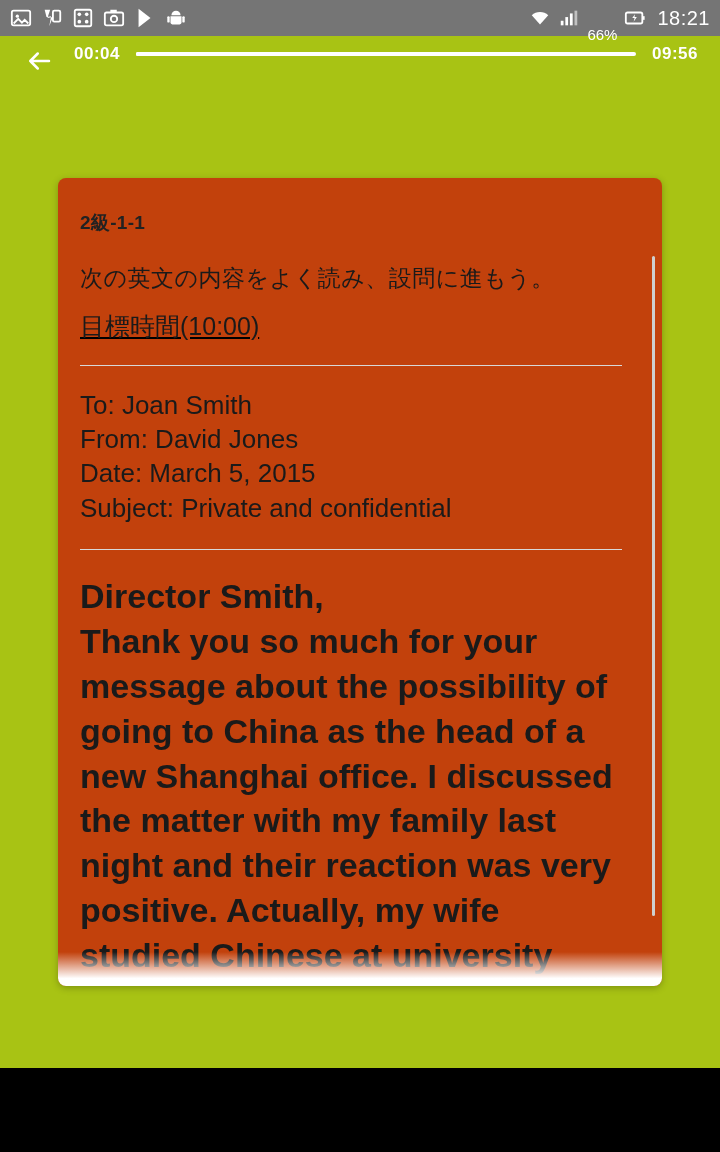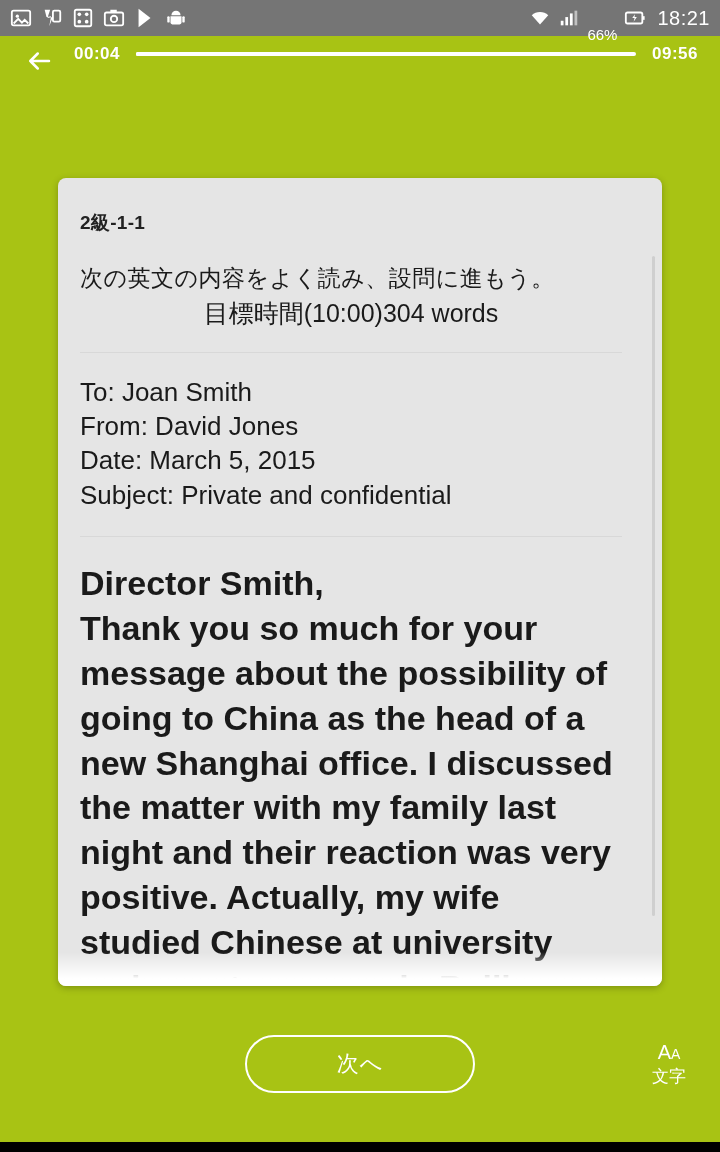--- a/index.html
+++ b/index.html
@@ -92,21 +92,21 @@
     flex: 1 1 auto;
     position: relative;
     display: flex;
     justify-content: center;
     padding-top: 76px;
   }
   .card {
     position: relative;
     width: 604px;
     height: 808px;
-    background: #e5e5e5;
+    background: #c2410c;
     border-radius: 8px;
     box-shadow: 0 2px 7px rgba(0,0,0,0.25);
     overflow: hidden;
     padding: 26px 22px 0 22px;
   }
   .card-title {
     font-size: 19px;
     font-weight: bold;
     color: #222222;
     margin: 6px 0 0 0;
@@ -118,22 +118,23 @@
   }
   .jp-lead {
     font-size: 23px;
     color: #1a1a1a;
     line-height: 1.25;
     letter-spacing: 0.5px;
   }
   .meta-row {
     display: flex;
     align-items: baseline;
-    justify-content: center;
-    margin-top: 4px;
+    justify-content: flex-start;
+    margin-top: 17px;
+    text-decoration: underline;
   }
   .meta-left { font-size: 25px; color: #1a1a1a; }
   .meta-right { font-size: 25px; color: #1a1a1a; }
   .divider {
     height: 1px;
     background: #d8d8d8;
     margin: 22px 0 22px 0;
   }
   .headers {
     font-size: 26px;
@@ -290,45 +291,37 @@
     <span class="time-total">09:56</span>
   </div>
 
   <div class="card-area">
     <div class="card">
       <div class="card-title">2級-1-1</div>
       <div class="card-inner">
         <div class="jp-lead">次の英文の内容をよく読み、設問に進もう。</div>
         <div class="meta-row">
           <span class="meta-left">目標時間(10:00)</span>
-          <span class="meta-right">304 words</span>
         </div>
         <div class="divider"></div>
         <div class="headers">
           <div>To: Joan Smith</div>
           <div>From: David Jones</div>
           <div>Date: March 5, 2015</div>
           <div>Subject: Private and confidential</div>
         </div>
         <div class="divider2"></div>
         <div class="body-text body-salut">Director Smith,</div>
         <div class="body-text">Thank you so much for your message about the possibility of going to China as the head of a new Shanghai office. I discussed the matter with my family last night and their reaction was very positive. Actually, my wife studied Chinese at university and spent one year in Beijing, so she was very excited at the idea of revisiting the country. She wants to brush up her Chinese. My two sons were naturally worried about leaving</div>
       </div>
       <div class="scrollbar"></div>
       <div class="card-fade"></div>
     </div>
   </div>
 
-  <div class="bottom-area">
-    <div class="next-button">次へ</div>
-    <div class="fontsize-btn">
-      <span class="fontsize-glyph">A<span class="small">A</span></span>
-      <span class="fontsize-label">文字</span>
-    </div>
-  </div>
 
   <div class="navbar">
     
     
     
     
   </div>
 
 </div>
 

